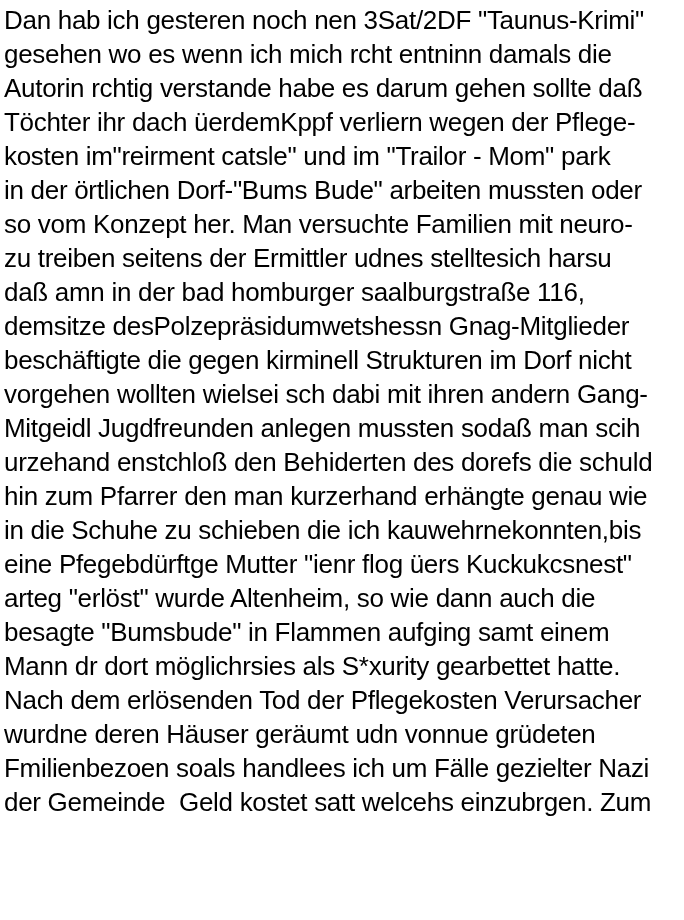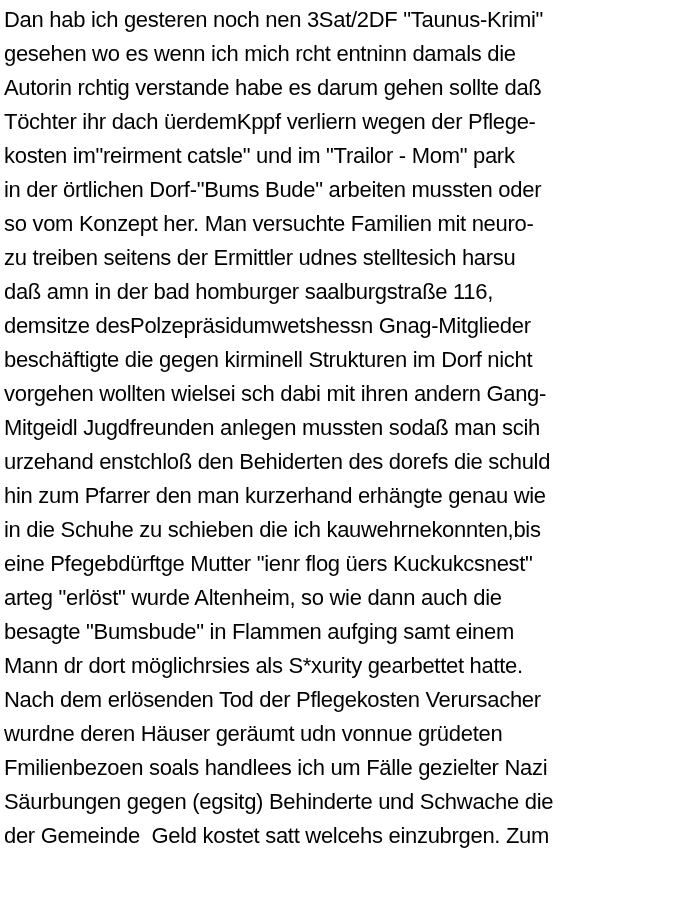--- a/index.html
+++ b/index.html
@@ -11,21 +11,21 @@
     position: relative;
     width: 684px;
     height: 920px;
     background: #ffffff;
     overflow: hidden;
     box-sizing: border-box;
     padding: 3px 0 0 4px;
   }
   .text-block {
     font-family: "Liberation Sans", "DejaVu Sans", sans-serif;
-    font-size: 22px;
+    font-size: 26px;
     line-height: 34px;
     letter-spacing: -0.3px;
     color: #000000;
     font-weight: 400;
   }
   .text-line {
     white-space: pre;   
     height: 34px;
   }
 </style>
@@ -50,16 +50,15 @@
     <div class="text-line">urzehand enstchloß den Behiderten des dorefs die schuld</div>
     <div class="text-line">hin zum Pfarrer den man kurzerhand erhängte genau wie</div>
     <div class="text-line">in die Schuhe zu schieben die ich kauwehrnekonnten,bis</div>
     <div class="text-line">eine Pfegebdürftge Mutter "ienr flog üers Kuckukcsnest"</div>
     <div class="text-line">arteg "erlöst" wurde Altenheim, so wie dann auch die</div>
     <div class="text-line">besagte "Bumsbude" in Flammen aufging samt einem</div>
     <div class="text-line">Mann dr dort möglichrsies als S*xurity gearbettet hatte.</div>
     <div class="text-line">Nach dem erlösenden Tod der Pflegekosten Verursacher</div>
     <div class="text-line">wurdne deren Häuser geräumt udn vonnue grüdeten</div>
     <div class="text-line">Fmilienbezoen soals handlees ich um Fälle gezielter Nazi</div>
-    <div class="text-line">Säurbungen gegen (egsitg) Behinderte und Schwache die</div>
     <div class="text-line">der Gemeinde  Geld kostet satt welcehs einzubrgen. Zum</div>
   </div>
 </div>
 
 </body></html>

